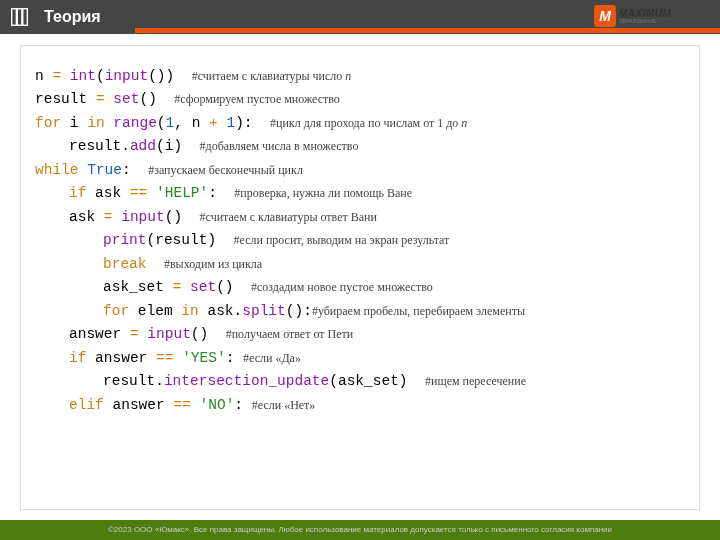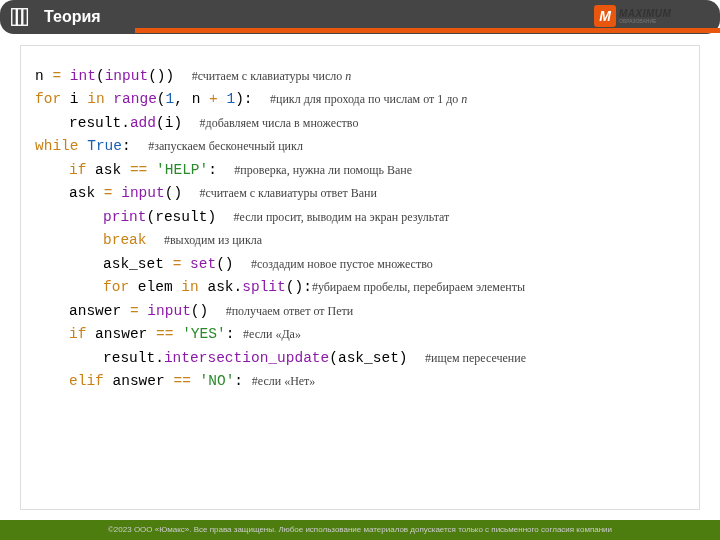--- a/index.html
+++ b/index.html
@@ -1,18 +1,18 @@
 <!DOCTYPE html>
 <html><head>
 <meta charset="utf-8">
 <style>
   * { box-sizing: border-box; margin: 0; padding: 0; }
   body { width: 720px; height: 540px; background: #000; font-family: Arial, sans-serif; overflow: hidden; position: relative; }
   .slide { width: 720px; height: 540px; background: #fff; position: relative; }
-  .header { height: 34px; background: #454545; position: relative; display: flex; align-items: center; border-radius: 14px; }
+  .header { height: 34px; background: #454545; position: relative; display: flex; align-items: center; }
   .header-left { display: flex; align-items: center; height: 100%; }
   .icon-box { width: 40px; height: 34px; display: flex; align-items: center; justify-content: center; }
   .book-icon { width: 22px; height: 22px; }
   .title { color: #fff; font-size: 16px; font-weight: bold; padding-left: 4px; }
   .orange-stripe { position: absolute; top: 28px; left: 135px; right: 0; height: 5px; background: #e9560d; z-index: 3; }
   .logo-area { position: absolute; top: 2px; right: 6px; width: 120px; height: 28px; z-index: 5; display: flex; align-items: center; }
   .logo-m { width: 22px; height: 22px; background: #e9560d; border-radius: 3px; color: #fff; font-weight: bold; font-size: 14px; text-align: center; line-height: 22px; margin-right: 3px; font-style: italic; }
   .logo-text { display: flex; flex-direction: column; line-height: 1; }
   .logo-main { font-size: 10px; font-weight: bold; color: #333; font-style: italic; letter-spacing: 0.5px; }
   .logo-sub { font-size: 5px; color: #777; }
@@ -52,20 +52,21 @@
   <div class="logo-area">
     <div class="logo-m">M</div>
     <div class="logo-text">
       <span class="logo-main">MAXIMUM</span>
       <span class="logo-sub">ОБРАЗОВАНИЕ</span>
     </div>
   </div>
 
   <div class="content">
 <span class="line"><span class="code"><span>n </span><span class="kw">=</span><span> </span><span class="fn">int</span><span>(</span><span class="fn">input</span><span>())  </span></span><span class="comment"><span>#считаем с клавиатуры число </span><span class="em">n</span></span></span>
+<span class="line"><span class="code"><span>result </span><span class="kw">=</span><span> </span><span class="fn">set</span><span>()  </span></span><span class="comment">#сформируем пустое множество</span></span>
 <span class="line"><span class="code"><span class="kw">for</span><span> i </span><span class="kw">in</span><span> </span><span class="fn">range</span><span>(</span><span class="num">1</span><span>, n </span><span class="kw">+</span><span> </span><span class="num">1</span><span>):  </span></span><span class="comment"><span>#цикл для прохода по числам от 1 до </span><span class="em">n</span></span></span>
 <span class="line"><span class="code ind1"><span>result.</span><span class="fn">add</span><span>(i)  </span></span><span class="comment">#добавляем числа в множество</span></span>
 <span class="line"><span class="code"><span class="kw">while</span><span> </span><span class="bl">True</span><span>:  </span></span><span class="comment">#запускаем бесконечный цикл</span></span>
 <span class="line"><span class="code ind1"><span class="kw">if</span><span> ask </span><span class="kw">==</span><span> </span><span class="str">'HELP'</span><span>:  </span></span><span class="comment">#проверка, нужна ли помощь Ване</span></span>
 <span class="line"><span class="code ind1"><span>ask </span><span class="kw">=</span><span> </span><span class="fn">input</span><span>()  </span></span><span class="comment">#считаем с клавиатуры ответ Вани</span></span>
 <span class="line"><span class="code ind2"><span class="fn">print</span><span>(result)  </span></span><span class="comment">#если просит, выводим на экран результат</span></span>
 <span class="line"><span class="code ind2"><span class="kw">break</span><span>  </span></span><span class="comment">#выходим из цикла</span></span>
 <span class="line"><span class="code ind2"><span>ask_set </span><span class="kw">=</span><span> </span><span class="fn">set</span><span>()  </span></span><span class="comment">#создадим новое пустое множество</span></span>
 <span class="line"><span class="code ind2"><span class="kw">for</span><span> elem </span><span class="kw">in</span><span> ask.</span><span class="fn">split</span><span>():</span></span><span class="comment">#убираем пробелы, перебираем элементы</span></span>
 <span class="line"><span class="code ind1"><span>answer </span><span class="kw">=</span><span> </span><span class="fn">input</span><span>()  </span></span><span class="comment">#получаем ответ от Пети</span></span>

